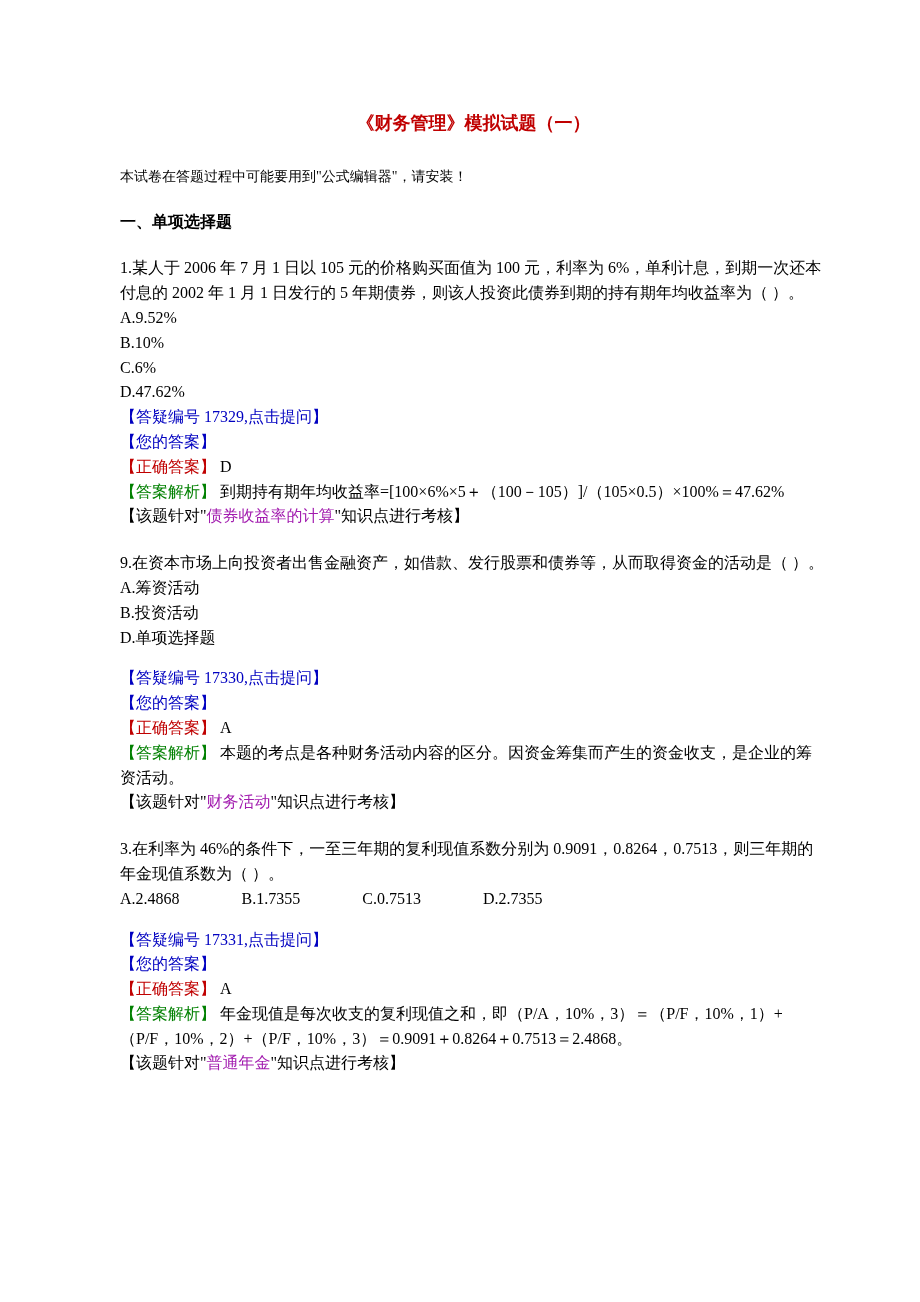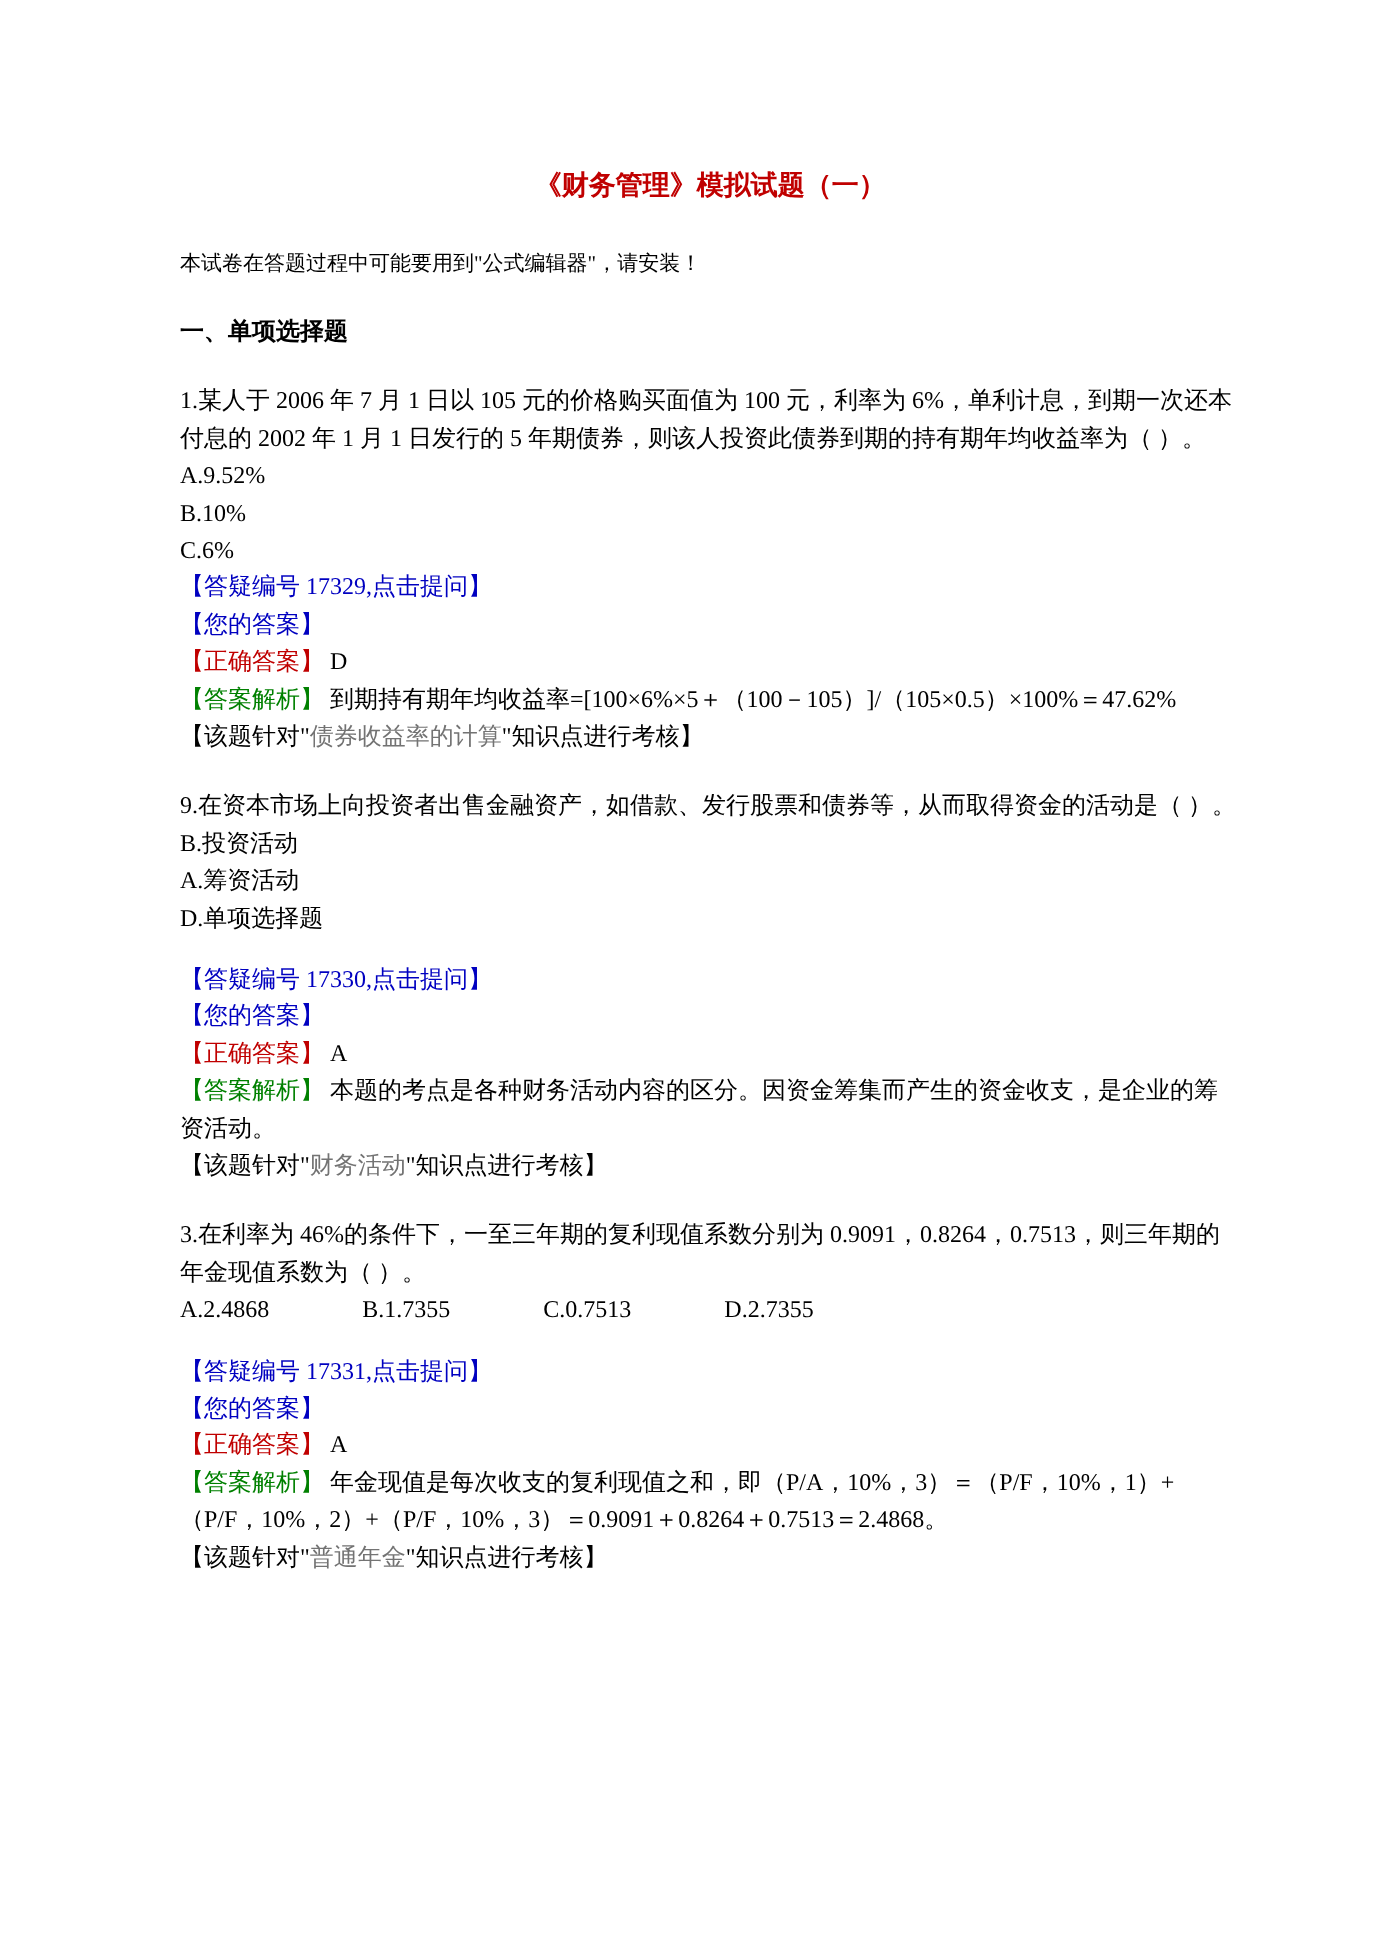--- a/index.html
+++ b/index.html
@@ -35,49 +35,50 @@
   }
   .q {
     margin-bottom: 22px;
   }
   .blue { color: #0000c0; }
   .red { color: #c00000; }
   .green { color: #008000; }
   .opts-inline span { display: inline-block; margin-right: 58px; }
   .opts-inline span:last-child { margin-right: 1px; }
   .kp { }
-  .kp .g { color: #737373; }
+  .kp .g { color: #a21caf; }
 </style>
 </head>
 <body>
 
 <div class="page">
 
   <div class="title">《财务管理》模拟试题（一）</div>
 
   <div class="note">本试卷在答题过程中可能要用到"公式编辑器"，请安装！</div>
 
   <div class="section-h">一、单项选择题</div>
 
   <div class="q">
     <div>1.某人于 2006 年 7 月 1 日以 105 元的价格购买面值为 100 元，利率为 6%，单利计息，到期一次还本付息的 2002 年 1 月 1 日发行的 5 年期债券，则该人投资此债券到期的持有期年均收益率为（ ）。</div>
     <div>A.9.52%</div>
     <div>B.10%</div>
     <div>C.6%</div>
+    <div>D.47.62%</div>
     <div><span class="blue">【</span><span class="blue">答疑编号 17329,点击提问</span><span class="blue">】</span></div>
     <div><span class="blue">【</span><span class="blue">您的答案</span><span class="blue">】</span></div>
     <div><span class="red">【</span><span class="red">正确答案</span><span class="red">】</span><span> D</span></div>
     <div><span class="green">【</span><span class="green">答案解析</span><span class="green">】</span><span> 到期持有期年均收益率=[100×6%×5＋（100－105）]/（105×0.5）×100%＝47.62%</span></div>
     <div class="kp"><span>【该题针对"</span><span class="g">债券收益率的计算</span><span>"知识点进行考核】</span></div>
   </div>
 
   <div class="q">
     <div>9.在资本市场上向投资者出售金融资产，如借款、发行股票和债券等，从而取得资金的活动是（ ）。</div>
+    <div>A.筹资活动</div>
     <div>B.投资活动</div>
-    <div>A.筹资活动</div>
     <div>D.单项选择题</div>
     <div style="height:16px"></div>
     <div><span class="blue">【</span><span class="blue">答疑编号 17330,点击提问</span><span class="blue">】</span></div>
     <div><span class="blue">【</span><span class="blue">您的答案</span><span class="blue">】</span></div>
     <div><span class="red">【</span><span class="red">正确答案</span><span class="red">】</span><span> A</span></div>
     <div><span class="green">【</span><span class="green">答案解析</span><span class="green">】</span><span> 本题的考点是各种财务活动内容的区分。因资金筹集而产生的资金收支，是企业的筹资活动。</span></div>
     <div class="kp"><span>【该题针对"</span><span class="g">财务活动</span><span>"知识点进行考核】</span></div>
   </div>
 
   <div class="q">

